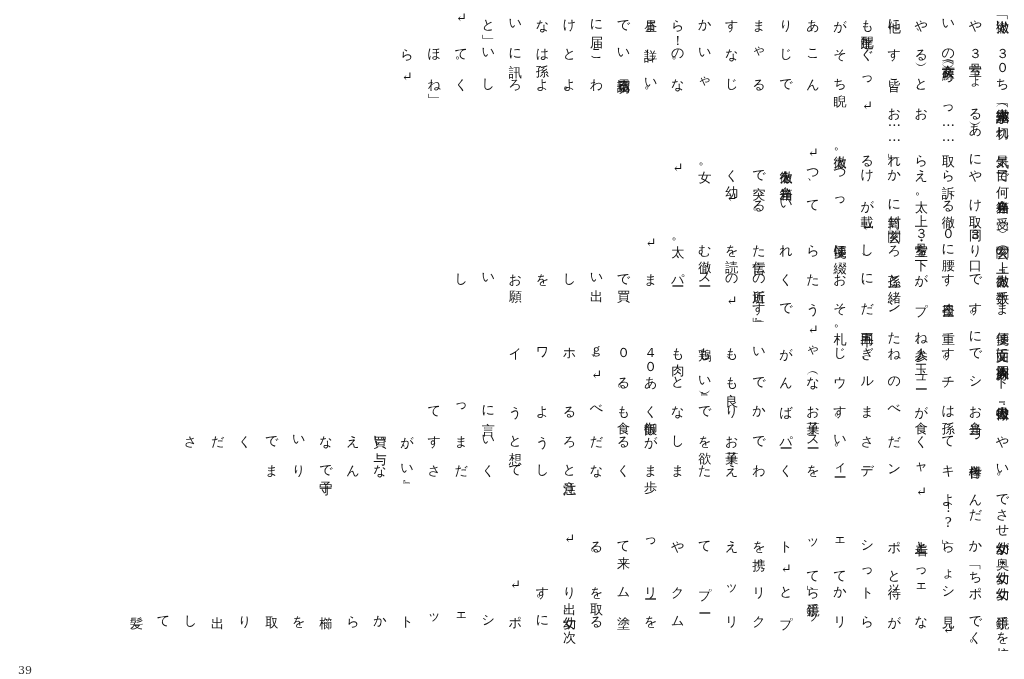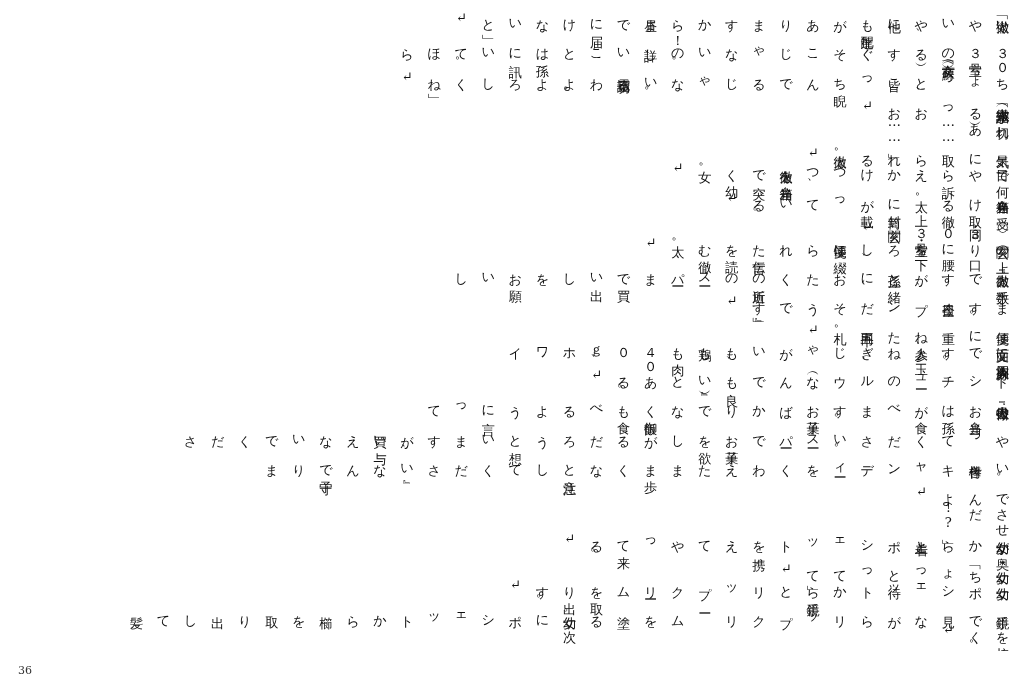--- a/index.html
+++ b/index.html
@@ -97,15 +97,15 @@
     <div class="para">い。棒付きキャンディーをくわえたまま歩くなと注意してください』なんで子守りま</div>
     <div class="para">でさせんだよ!?」↵</div>
     <div class="para">幼女が奥から、上着とポシェットを携えてやって来る。↵</div>
     <div class="para">幼女「ちょっと待ってて」↵</div>
     <div class="para">幼女、ポシェットから手鏡とリップクリームを取り出す。↵</div>
     <div class="para">手鏡で見ながらリップクリームを塗る幼女。次にポシェットから櫛を取り出して髪</div>
     <div class="para">を梳く。↵</div>
 
   </div>
 
-  <div id="page-number">36</div>
+  <div id="page-number">39</div>
   <div id="edge-shade"></div>
 </div>
 
 </body></html>

